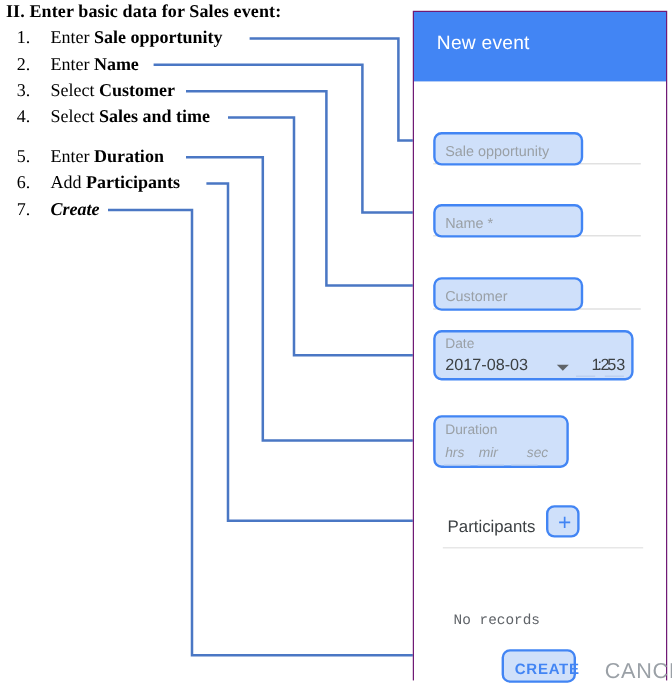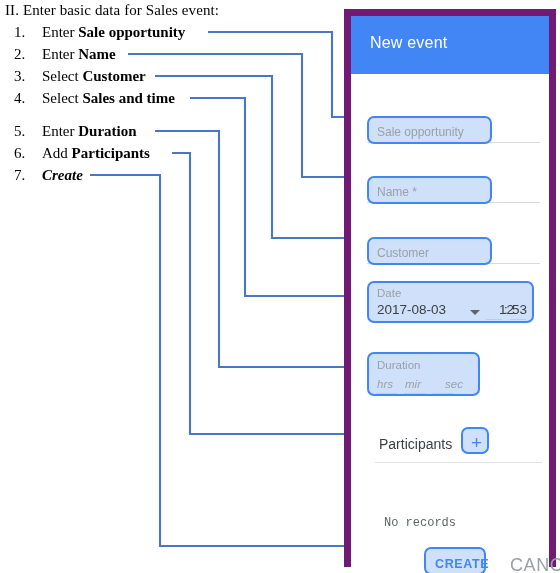--- a/index.html
+++ b/index.html
@@ -9,41 +9,41 @@
     font-family:"Liberation Serif", serif;
     overflow:hidden;
     position:relative;
   }
   #root{position:absolute;left:0;top:0;width:560px;height:573px;}
 
   
   .instr{position:absolute;left:0;top:0;width:340px;height:573px;}
   .instr-title{
     position:absolute;left:5px;top:2px;
-    font-size:15px;font-weight:normal;color:#000;
+    font-size:15px;font-weight:bold;color:#000;
     letter-spacing:0.1px;white-space:nowrap;
   }
   .step{position:absolute;left:0;height:22px;white-space:nowrap;}
   .step-num{
     position:absolute;left:14px;top:0;width:26px;
     text-align:left;font-size:15px;color:#000;
   }
   .step-text{position:absolute;left:42px;top:0;font-size:15px;color:#000;}
   .b{font-weight:bold;}
   .bi{font-weight:bold;font-style:italic;}
 
   
   #connectors{position:absolute;left:0;top:0;width:560px;height:573px;
     pointer-events:none;}
 
   
   .panel{
     position:absolute;left:344px;top:9px;width:212px;height:558px;
     background:#e5e5e5;
-    border:7px solid #701a75;
+    border:1px solid #701a75;
     box-sizing:border-box;
   }
   .panel-header{
     position:absolute;left:0;top:0;width:100%;height:58px;
     background:#4285f4;
     box-sizing:border-box;
   }
   .panel-title{
     position:absolute;left:19px;top:18px;
     color:#ffffff;font-size:16px;

